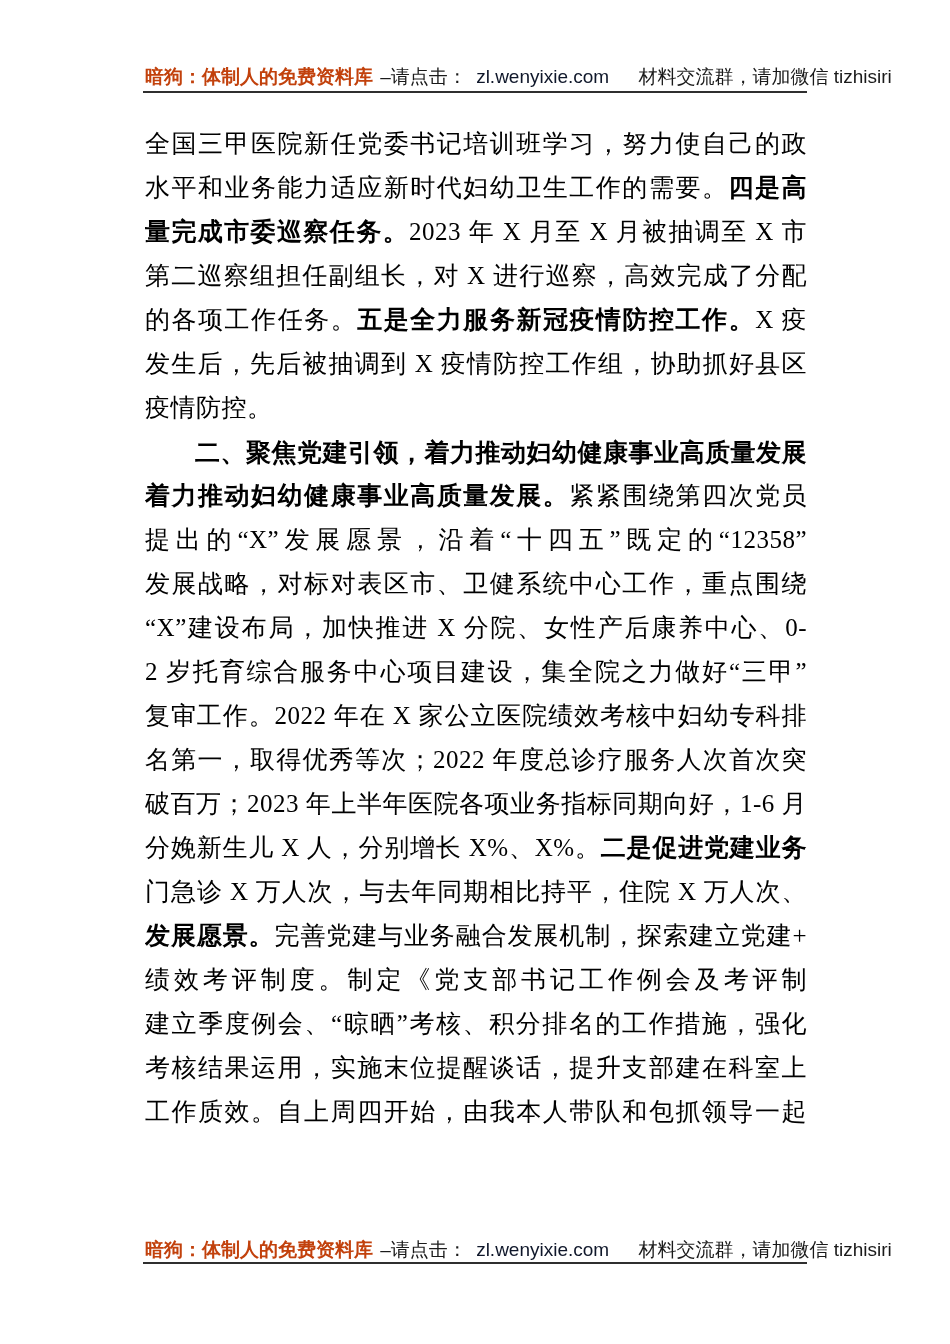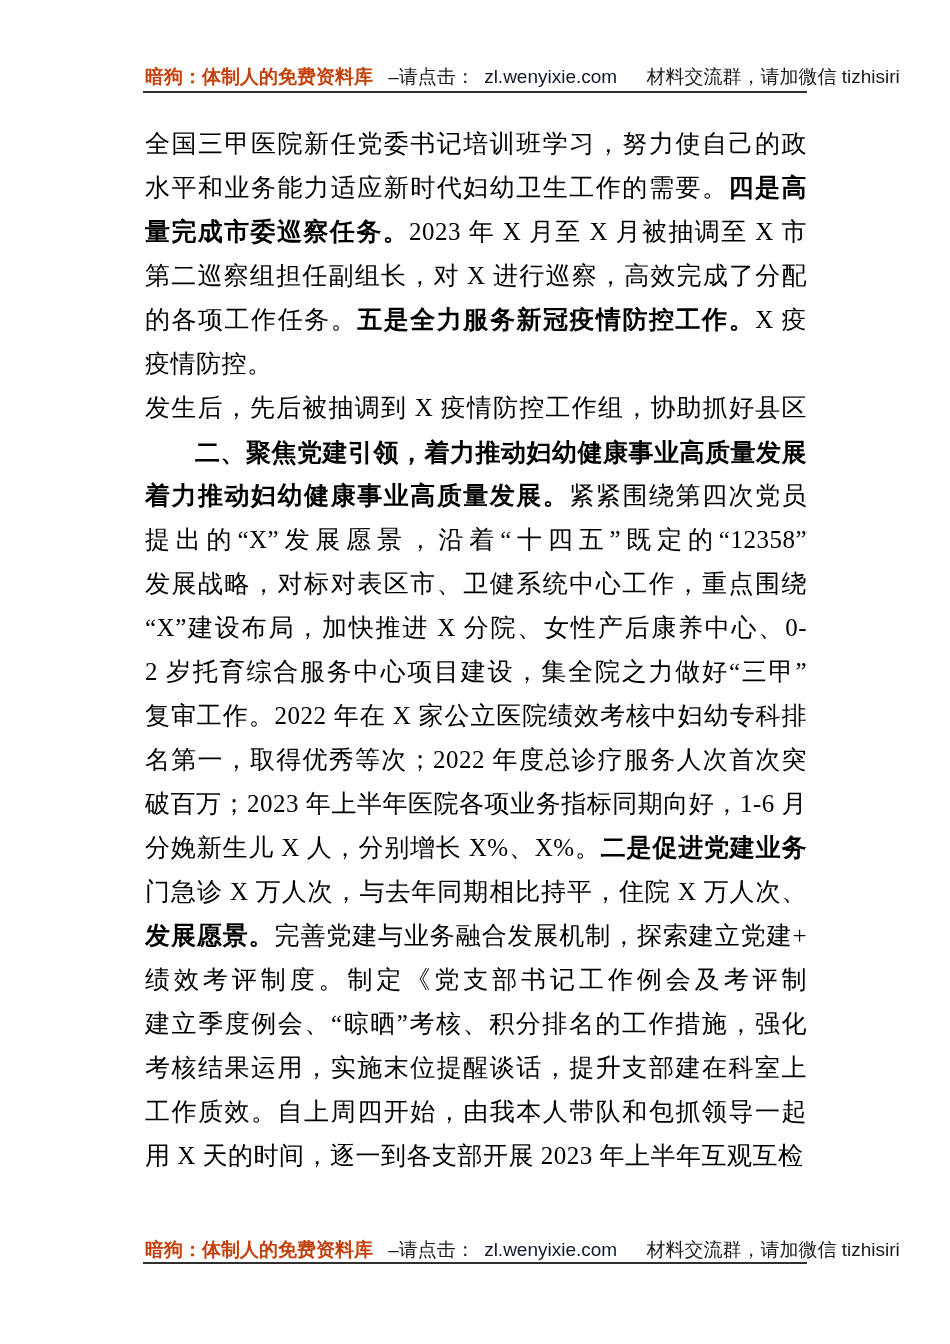--- a/index.html
+++ b/index.html
@@ -17,21 +17,21 @@
     left:145px;width:662px;height:28px;
     line-height:28px;
     font-family:"Liberation Sans", sans-serif;
     font-size:19px;
     white-space:nowrap;
     color:#1a1a1a;
   }
   .banner-top{top:63px;}
   .banner-bottom{top:1236px;}
   .banner .red{color:#c2410c;font-weight:700;}
-  .banner .dark{color:#1a1a1a;margin-left:10px;}
+  .banner .dark{color:#1a1a1a;margin-left:2px;}
   .banner .blue{color:#0f172a;text-decoration:none;margin-left:4px;cursor:pointer;}
   .banner .gap{margin-left:24px;}
   .rule{
     position:absolute;
     left:143px;width:664px;height:2px;
     background:#2f2f2f;
   }
   .rule-top{top:91px;}
   .rule-bottom{top:1262px;}
   
@@ -66,39 +66,38 @@
     <span class="dark gap">材料交流群，请加微信 tizhisiri</span>
   </div>
   <div class="rule rule-top"></div>
 
   <div class="doc">
       <div class="line"><span>全国三甲医院新任党委书记培训班学习，努力使自己的政策</span></div>
       <div class="line"><span>水平和业务能力适应新时代妇幼卫生工作的需要。</span><span class="b">四是高质</span></div>
       <div class="line"><span class="b">量完成市委巡察任务。</span><span>2023 年 X 月至 X 月被抽调至 X 市委</span></div>
       <div class="line"><span>第二巡察组担任副组长，对 X 进行巡察，高效完成了分配</span></div>
       <div class="line"><span>的各项工作任务。</span><span class="b">五是全力服务新冠疫情防控工作。</span><span>X 疫情</span></div>
+      <div class="line"><span>发生后，先后被抽调到 X 疫情防控工作组，协助抓好县区</span></div>
       <div class="line last"><span>疫情防控。</span></div>
-      <div class="line"><span>发生后，先后被抽调到 X 疫情防控工作组，协助抓好县区</span></div>
       <div class="line indent"><span class="b h">二、聚焦党建引领，着力推动妇幼健康事业高质量发展</span></div>
       <div class="line"><span class="b">着力推动妇幼健康事业高质量发展。</span><span>紧紧围绕第四次党员大会</span></div>
       <div class="line"><span>提出的“X”发展愿景，沿着“十四五”既定的“12358”</span></div>
       <div class="line"><span>发展战略，对标对表区市、卫健系统中心工作，重点围绕</span></div>
       <div class="line"><span>“X”建设布局，加快推进 X 分院、女性产后康养中心、0-</span></div>
       <div class="line"><span>2 岁托育综合服务中心项目建设，集全院之力做好“三甲”</span></div>
       <div class="line"><span>复审工作。2022 年在 X 家公立医院绩效考核中妇幼专科排</span></div>
       <div class="line"><span>名第一，取得优秀等次；2022 年度总诊疗服务人次首次突</span></div>
       <div class="line"><span>破百万；2023 年上半年医院各项业务指标同期向好，1-6 月</span></div>
       <div class="line"><span>分娩新生儿 X 人，分别增长 X%、X%。</span><span class="b">二是促进党建业务</span></div>
       <div class="line"><span>门急诊 X 万人次，与去年同期相比持平，住院 X 万人次、</span></div>
       <div class="line"><span class="b">发展愿景。</span><span>完善党建与业务融合发展机制，探索建立党建+</span></div>
       <div class="line"><span>绩效考评制度。制定《党支部书记工作例会及考评制度》，</span></div>
       <div class="line"><span>建立季度例会、“晾晒”考核、积分排名的工作措施，强化</span></div>
       <div class="line"><span>考核结果运用，实施末位提醒谈话，提升支部建在科室上的</span></div>
       <div class="line"><span>工作质效。自上周四开始，由我本人带队和包抓领导一起利</span></div>
-      <div class="line last"><span>用 X 天的时间，逐一到各支部开展 2023 年上半年互观互检</span></div>
     </div>
 
   <div class="banner banner-bottom">
     <span class="red">暗狗：体制人的免费资料库</span>
     <span class="dark">–请点击：</span>
     <a class="blue">zl.wenyixie.com</a>
     <span class="dark gap">材料交流群，请加微信 tizhisiri</span>
   </div>
   <div class="rule rule-bottom"></div>
 

